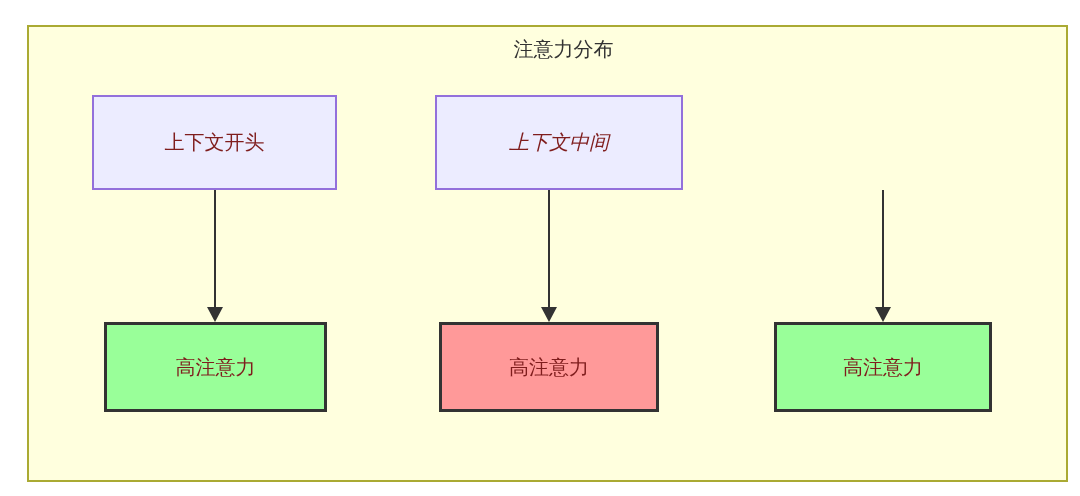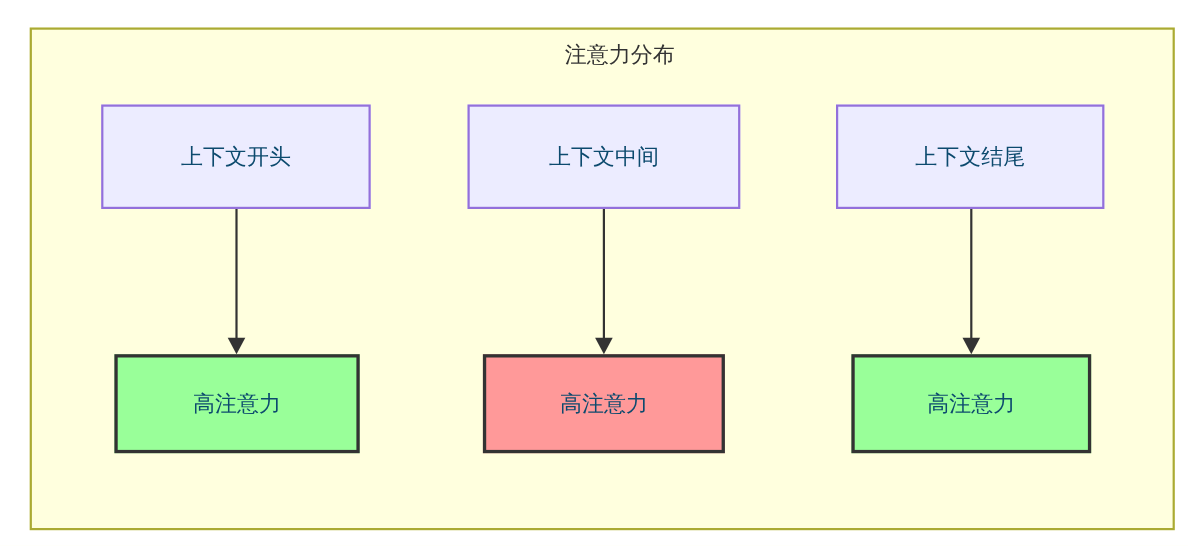--- a/index.html
+++ b/index.html
@@ -37,39 +37,39 @@
     font-weight: 400;
     color: #333333;
   }
   .node {
     position: absolute;
     box-sizing: border-box;
     display: flex;
     align-items: center;
     justify-content: center;
     font-size: 20px;
-    color: #0c4a6e;
+    color: #7f1d1d;
     text-align: center;
   }
   .node.context {
     background: #ececff;
     border: 2px solid #9370db;
     height: 95px;
     top: 68px;
   }
   .node.attention {
     border: 3px solid #333333;
     height: 90px;
     top: 295px;
   }
   .node.attention.high { background: #99ff99; }
   .node.attention.low  { background: #ff9999; }
 
   .node.ctx-1 { left: 63px;  width: 245px; }
-  .node.ctx-2 { left: 396px; width: 248px; }
+  .node.ctx-2 { left: 406px; width: 248px; font-style: italic; }
   .node.ctx-3 { left: 731px; width: 244px; }
 
   .node.att-1 { left: 75px;  width: 223px; }
   .node.att-2 { left: 410px; width: 220px; }
   .node.att-3 { left: 745px; width: 218px; }
 
   .edges {
     position: absolute;
     left: 0;
     top: 0;
@@ -84,23 +84,20 @@
 <div class="canvas">
   <div class="cluster">
 
     <div class="cluster-title">注意力分布</div>
 
     <div class="node context ctx-1">
       <span>上下文开头</span>
     </div>
     <div class="node context ctx-2">
       <span>上下文中间</span>
-    </div>
-    <div class="node context ctx-3">
-      <span>上下文结尾</span>
     </div>
 
     <svg class="edges" viewBox="0 0 1041 457" xmlns="http://www.w3.org/2000/svg">
       <g>
         <line x1="186" y1="163" x2="186" y2="281" stroke="#333333" stroke-width="2"></line>
         <polygon points="178,280 194,280 186,295" fill="#333333"></polygon>
       </g>
       <g>
         <line x1="520" y1="163" x2="520" y2="281" stroke="#333333" stroke-width="2"></line>
         <polygon points="512,280 528,280 520,295" fill="#333333"></polygon>

